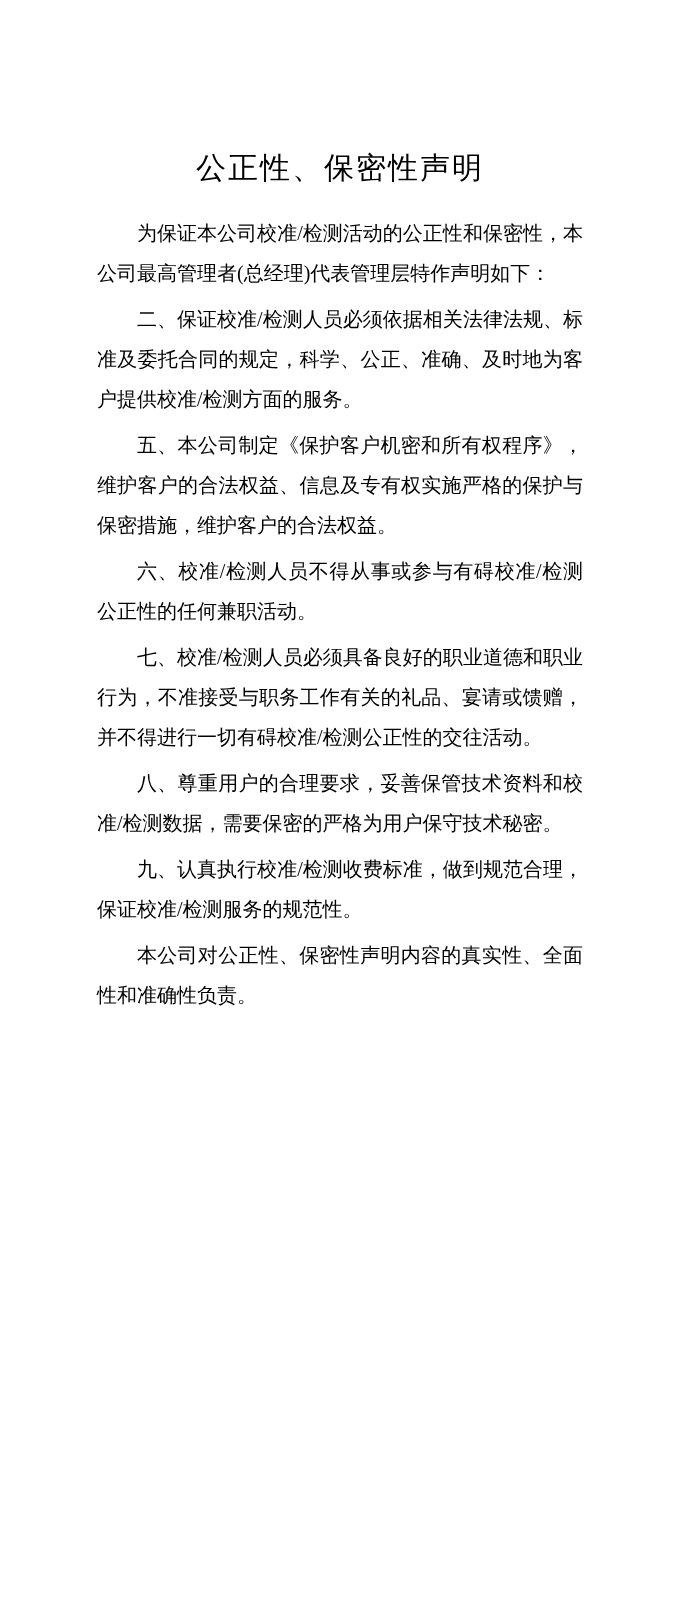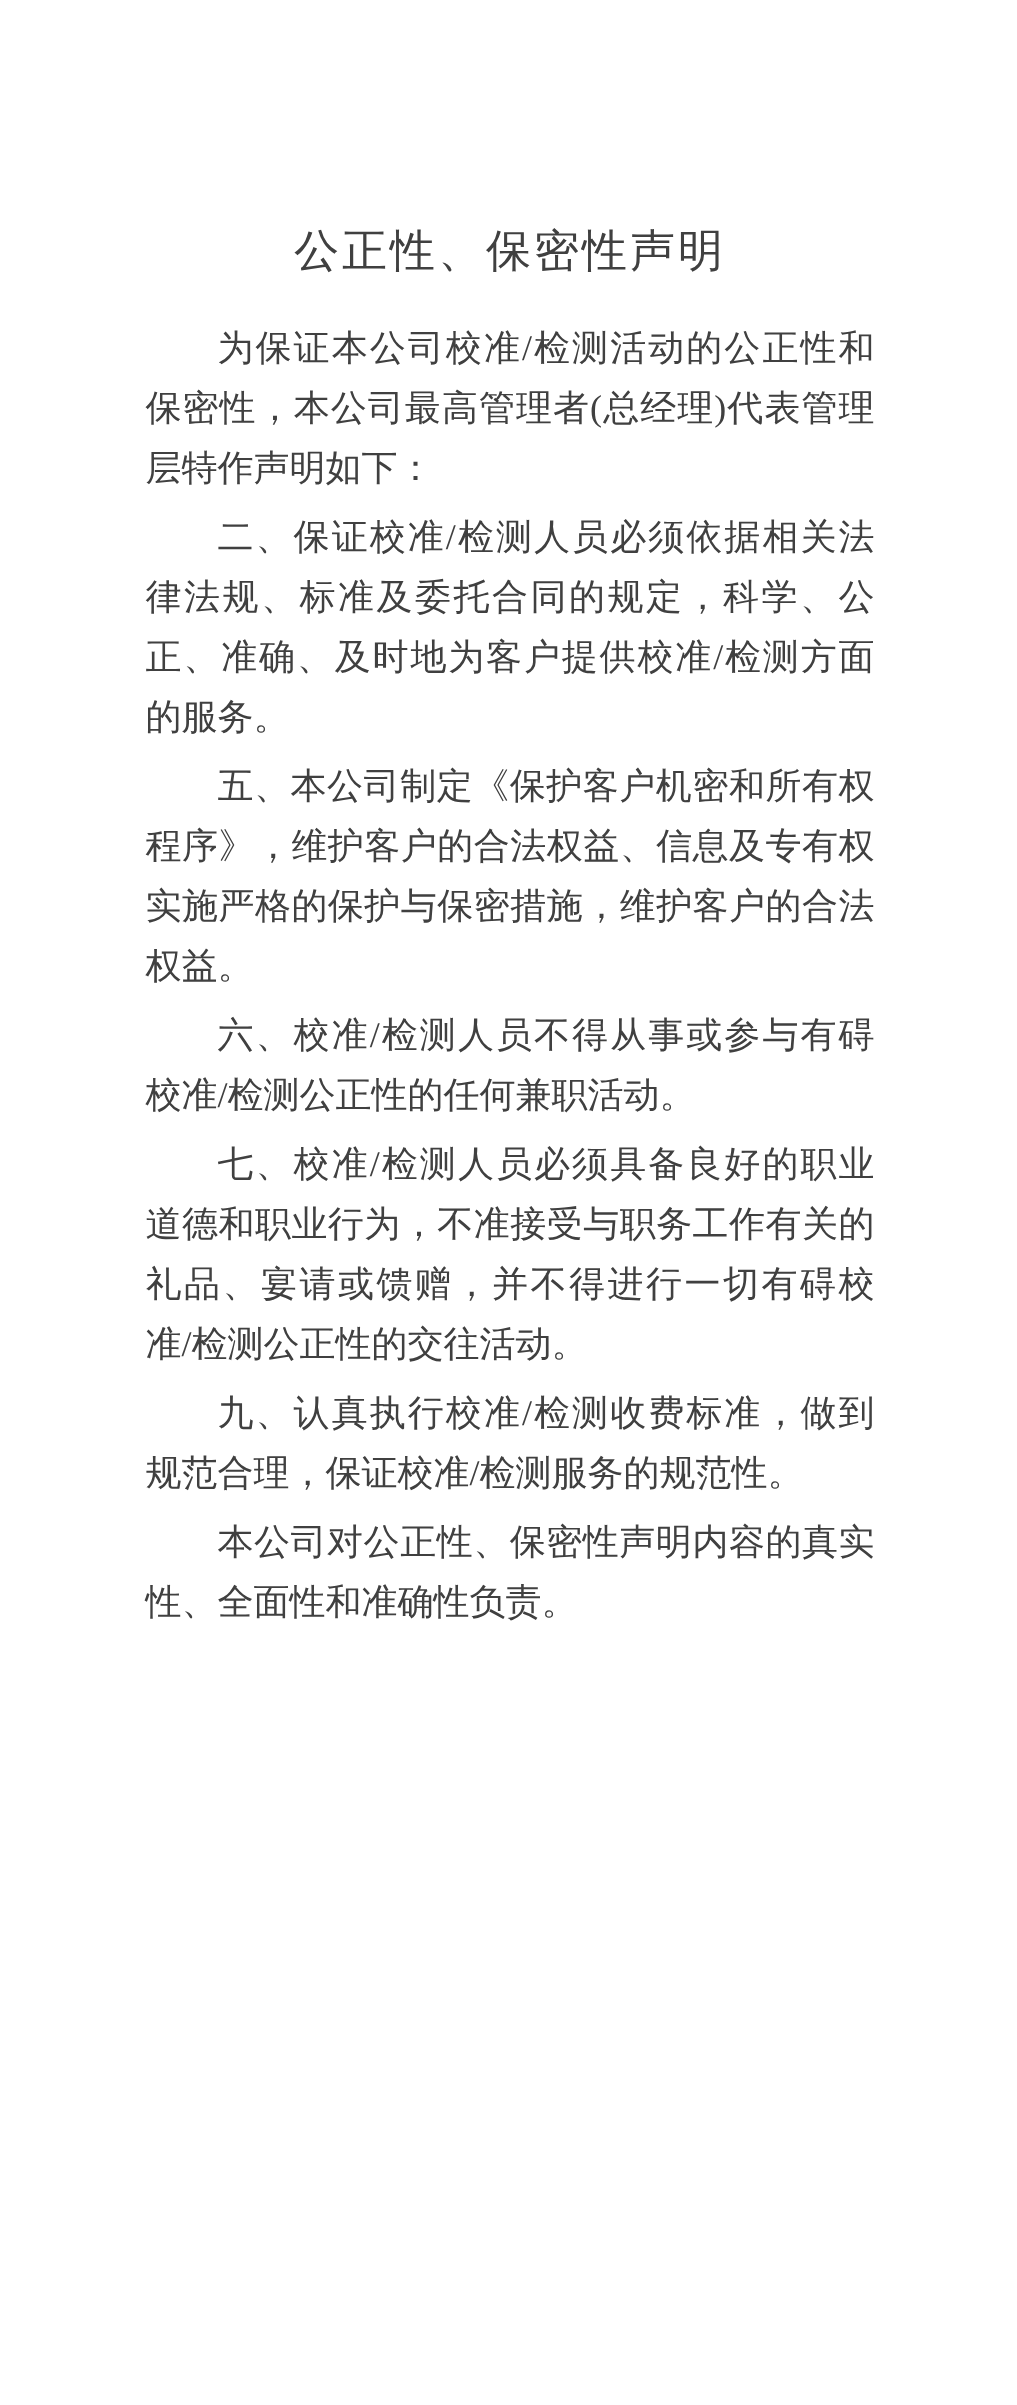--- a/index.html
+++ b/index.html
@@ -5,40 +5,40 @@
   html, body {
     margin: 0;
     padding: 0;
     background: #ffffff;
   }
   .page {
     position: relative;
     width: 678px;
     height: 1603px;
     background: #ffffff;
-    color: #404040;
+    color: #000000;
     font-family: "Liberation Serif", "DejaVu Serif", serif;
     overflow: hidden;
     box-sizing: border-box;
   }
   .content {
     box-sizing: border-box;
     padding: 148px 95px 0 97px;
   }
   .doc-title {
     margin: 0 0 26px 0;
     text-align: center;
     font-size: 30px;
     font-weight: 400;
     letter-spacing: 2px;
     line-height: 1.3;
   }
   .body-text p {
     margin: 6px 0 0 0;
-    font-size: 24px;
+    font-size: 20px;
     line-height: 40px;
     text-align: justify;
     text-justify: inter-ideograph;
     text-indent: 2em;
     word-break: break-all;
   }
 </style>
 </head>
 <body>
 
@@ -46,18 +46,19 @@
   <div class="content">
 
     <h1 class="doc-title"><span>公正性、保密性声明</span></h1>
 
     <div class="body-text">
       <p>为保证本公司校准/检测活动的公正性和保密性，本公司最高管理者(总经理)代表管理层特作声明如下：</p>
       <p>二、保证校准/检测人员必须依据相关法律法规、标准及委托合同的规定，科学、公正、准确、及时地为客户提供校准/检测方面的服务。</p>
       <p>五、本公司制定《保护客户机密和所有权程序》，维护客户的合法权益、信息及专有权实施严格的保护与保密措施，维护客户的合法权益。</p>
       <p>六、校准/检测人员不得从事或参与有碍校准/检测公正性的任何兼职活动。</p>
       <p>七、校准/检测人员必须具备良好的职业道德和职业行为，不准接受与职务工作有关的礼品、宴请或馈赠，并不得进行一切有碍校准/检测公正性的交往活动。</p>
+      <p>八、尊重用户的合理要求，妥善保管技术资料和校准/检测数据，需要保密的严格为用户保守技术秘密。</p>
       <p>九、认真执行校准/检测收费标准，做到规范合理，保证校准/检测服务的规范性。</p>
       <p>本公司对公正性、保密性声明内容的真实性、全面性和准确性负责。</p>
     </div>
 
   </div>
 </div>
 
 </body></html>

